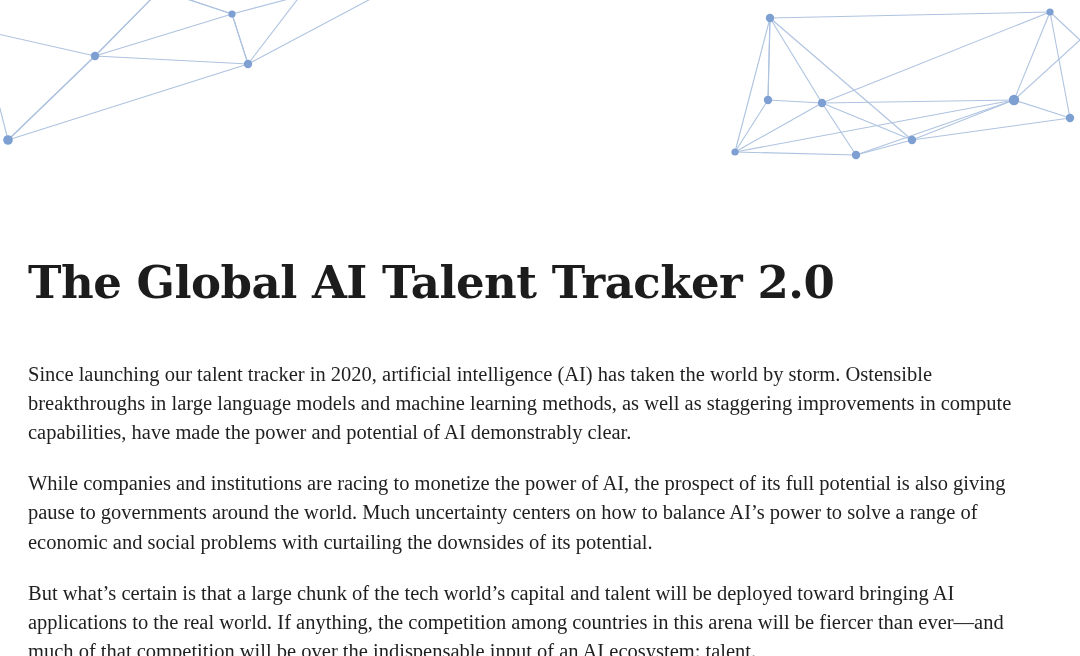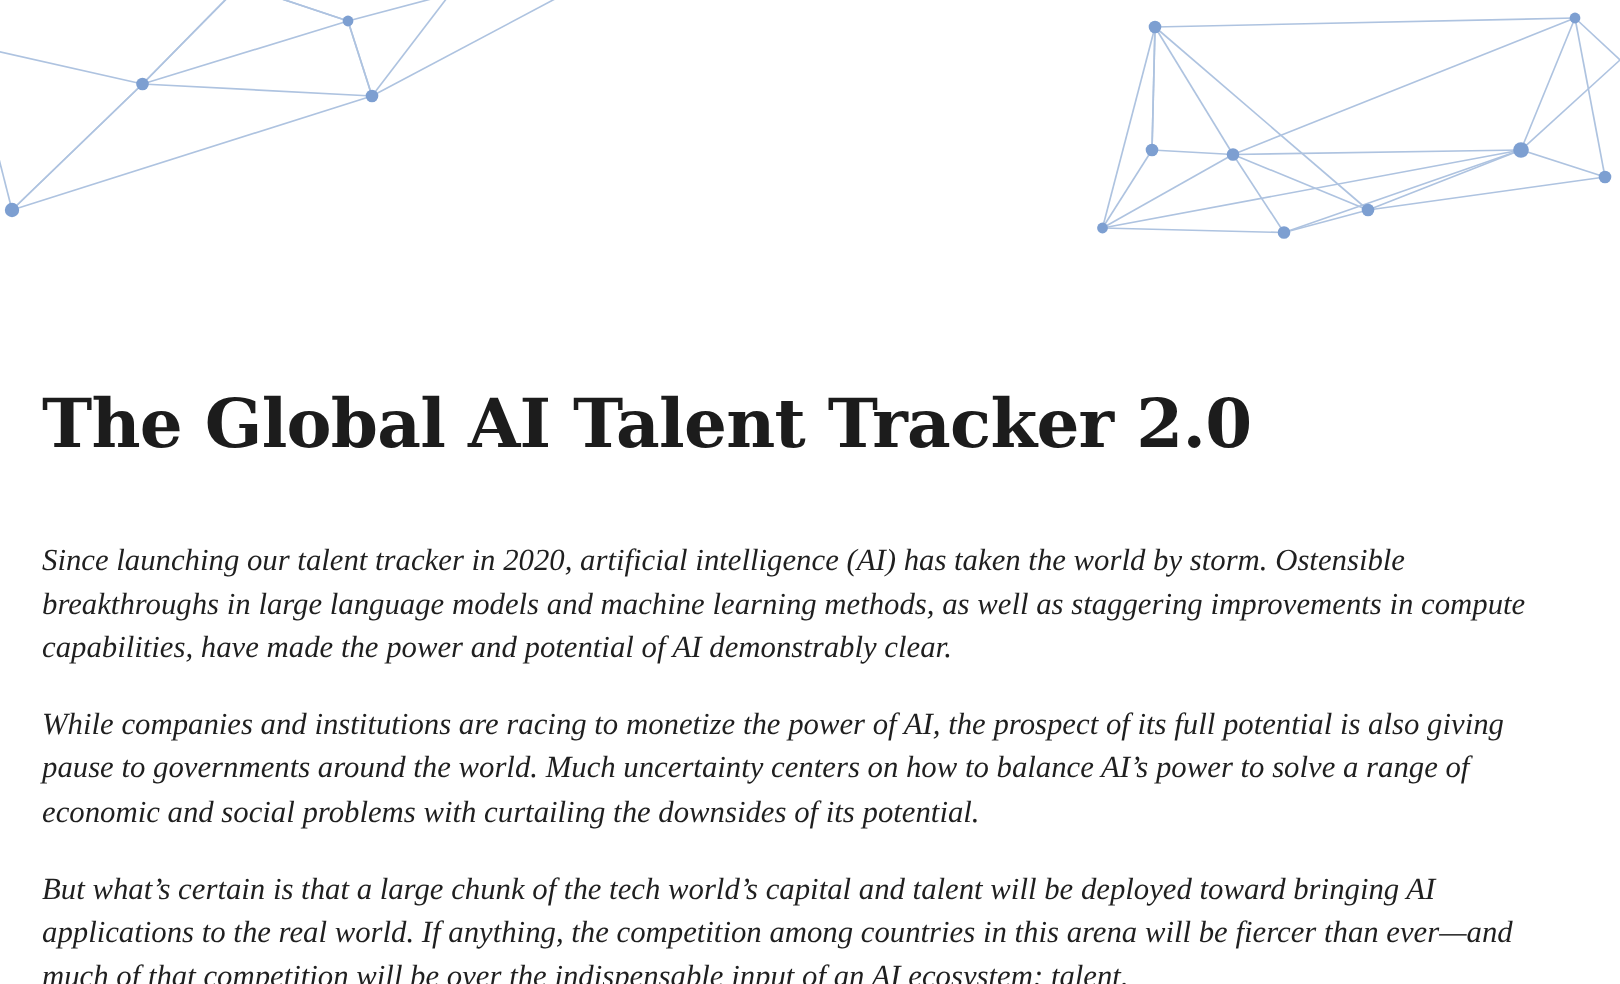--- a/index.html
+++ b/index.html
@@ -47,21 +47,20 @@
     top: 360px;
     width: 1024px;
   }
   .body-copy p {
     margin: 0 0 22px 0;
     font-family: "Liberation Serif", serif;
     font-size: 20.5px;
     line-height: 1.42;
     color: #1f1f1f;
     text-align: left;
-    font-style: italic;
   }
   .body-copy p:last-child {
     margin-bottom: 0;
   }
 </style>
 </head>
 <body>
 
 <div class="page">
 

